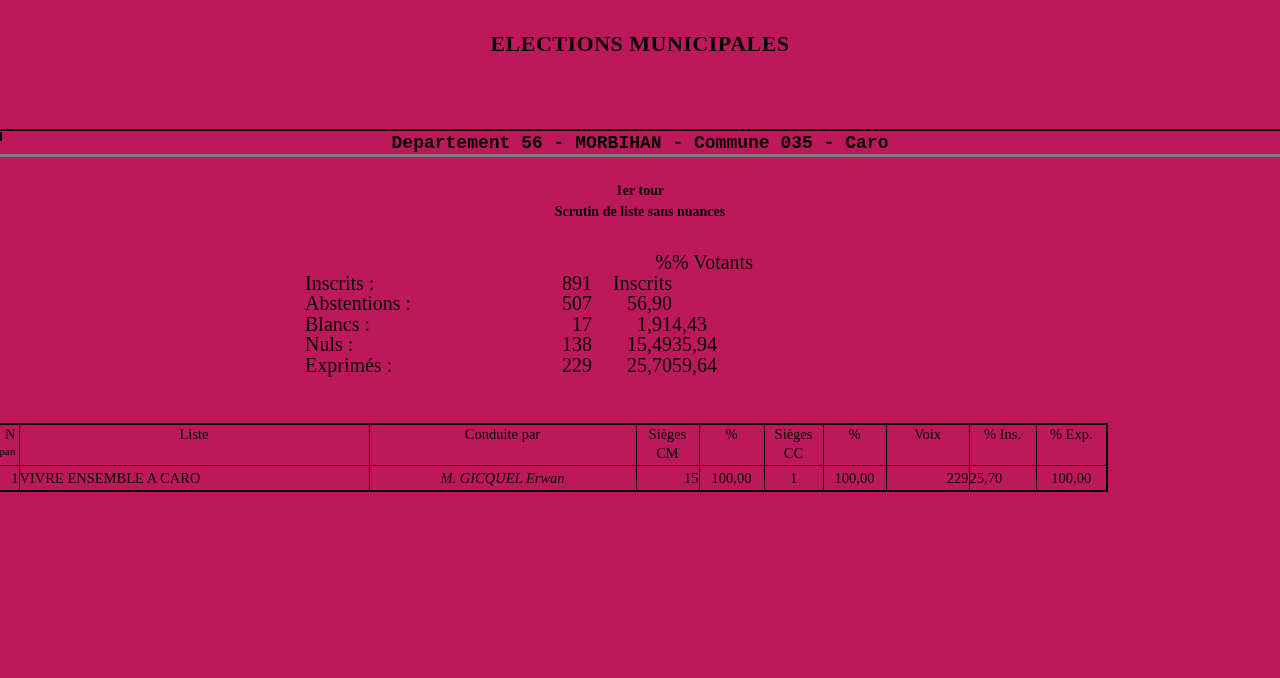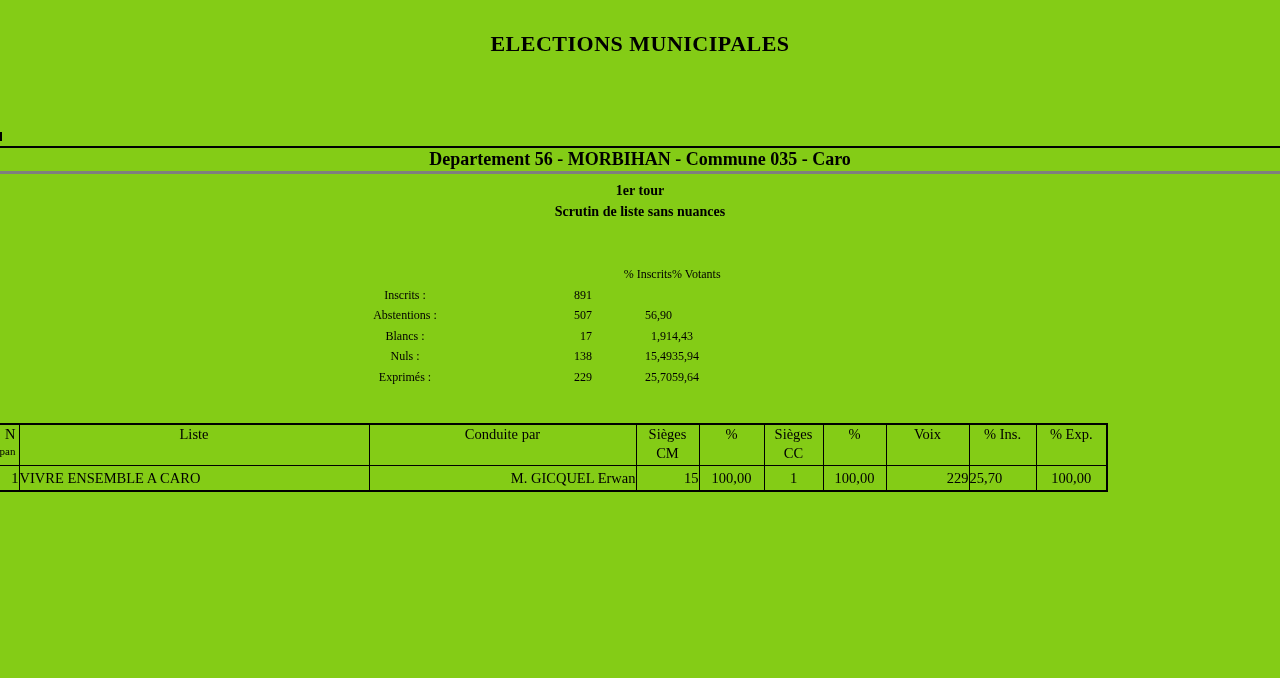--- a/index.html
+++ b/index.html
@@ -1,55 +1,55 @@
 <!DOCTYPE html>
 <html><head>
 <meta charset="utf-8">
 <style>
   html,body{margin:0;padding:0;background:#fff;}
   #page{
-    position:relative;width:1280px;height:678px;background:#84cc16;
+    position:relative;width:1280px;height:678px;background:#be185d;
     overflow:hidden;font-family:"Liberation Serif",serif;color:#000;
   }
   
   .doc-header{position:absolute;top:30px;left:0;width:100%;text-align:center;}
   .doc-title{font-size:22px;font-weight:bold;line-height:27px;letter-spacing:0.5px;}
   .doc-date{font-size:17px;font-weight:bold;line-height:24px;}
   
   .banner{
-    position:absolute;top:146px;left:0;width:1280px;height:23px;
+    position:absolute;top:129px;left:0;width:1280px;height:23px;
     border-top:2px solid #000;border-bottom:3px solid #7f7f7f;
     display:flex;align-items:center;justify-content:center;
-    font-size:18px;font-weight:bold;
+    font-size:18px;font-weight:bold;font-family:Liberation Mono, monospace;
   }
   .banner-left-tick{position:absolute;top:132px;left:0;width:2px;height:9px;background:#000;}
   
   .tour{position:absolute;top:180px;left:0;width:100%;text-align:center;
     font-size:14px;font-weight:bold;line-height:21px;}
   
-  .stats{position:absolute;left:305px;top:264px;font-size:12px;}
+  .stats{position:absolute;left:305px;top:252px;font-size:20px;}
   .stat-row{display:flex;height:20.5px;line-height:20.5px;}
-  .s-label{width:200px;text-align:center;font-family:Liberation Serif, serif;}
+  .s-label{width:200px;text-align:left;font-family:Liberation Serif, serif;}
   .s-val{width:87px;text-align:right;}
   .s-p1{width:80px;text-align:right;}
   .s-p2{width:88px;text-align:left;}
   
   .results{position:absolute;left:-30px;top:423px;}
   table.rt{
     border-collapse:collapse;table-layout:fixed;width:1136px;
     font-size:14.5px;border:2px solid #000;
   }
   table.rt th,table.rt td{border:1px solid #000;padding:0;overflow:hidden;white-space:nowrap;}
   table.rt th{font-weight:normal;vertical-align:top;height:40px;line-height:19px;text-align:center;}
   table.rt th.c0{text-align:right;padding-right:3px;}
   table.rt th.c0 .hl2{font-size:11px;line-height:15px;}
   table.rt td{height:24px;line-height:24px;}
   td.c0{text-align:right;padding-right:4px;}
   td.c1{text-align:left;padding-left:5px;}
-  td.c2{text-align:right;padding-left:6px;}
+  td.c2{text-align:center;padding-left:6px;font-style:italic;}
   td.c3{text-align:right;padding-right:4px;}
   td.c4,td.c5,td.c6,td.c9{text-align:center;}
   td.c7{text-align:right;padding-right:5px;}
   td.c8{text-align:left;padding-left:3px;}
 </style>
 </head>
 <body>
 
 <div id="page">
 

